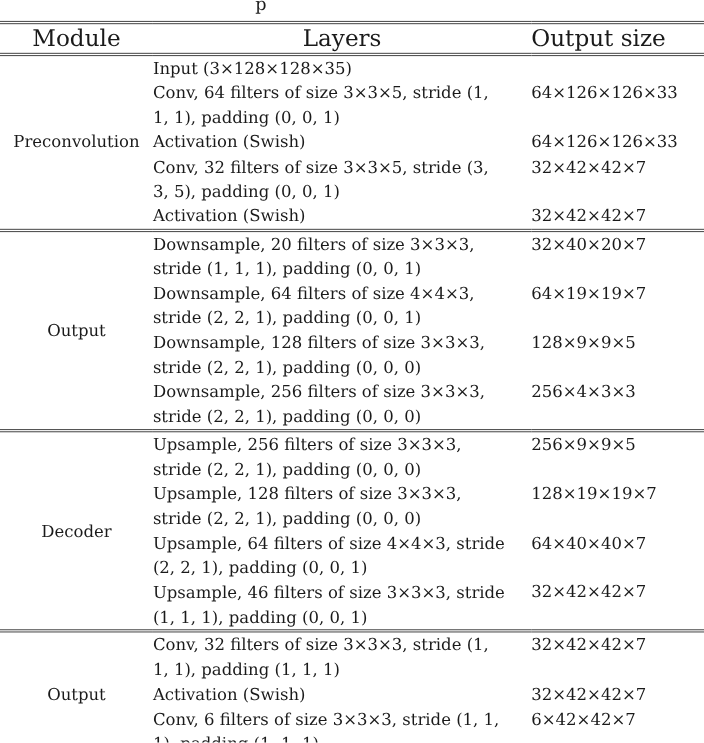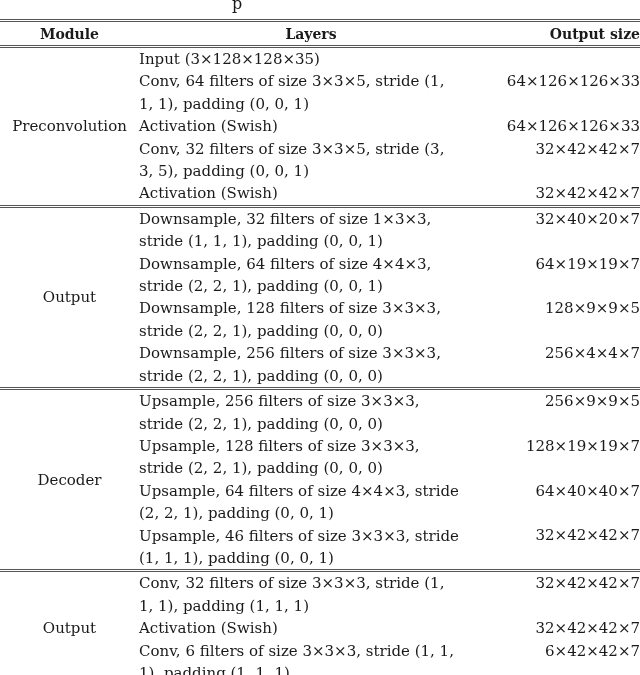--- a/index.html
+++ b/index.html
@@ -2,26 +2,26 @@
 <html><head>
 <meta charset="utf-8">
 <style>
   html, body { margin: 0; padding: 0; background: #ffffff; }
   body { width: 640px; height: 675px; overflow: hidden; position: relative;
          font-family: "DejaVu Serif", "Liberation Serif", serif; color: #1a1a1a; }
   .cut { position: absolute; top: -6px; left: 232px; font-size: 16px; }
   table { position: absolute; top: 19px; left: 0; width: 640px; border-collapse: collapse;
           font-size: 15px; }
   .rule-top { border-top: 3px double #555; }
-  thead th { font-weight: bold; padding: 1px 0 1px 0; height: 21px; font-size: 14px; }
+  thead th { font-weight: normal; padding: 1px 0 1px 0; height: 21px; font-size: 21px; }
   thead tr { border-bottom: 3px double #555; }
   td { padding: 0; line-height: 22.4px; vertical-align: middle; }
   .mod { width: 139px; text-align: center; }
   .lay { width: 344px; text-align: center; margin-top: 40px; }
-  .out { width: 157px; text-align: right; vertical-align: top; }
+  .out { width: 157px; text-align: left; vertical-align: top; }
   tbody.section { border-bottom: 3px double #555; }
   .lay div { text-align: left; }
 </style>
 </head>
 <body>
 
 <div class="cut">p</div>
 
 <table>
   <thead>
@@ -51,37 +51,37 @@
           <div style="height: 22.4px;">32×42×42×7</div>
           <div style="height: 22.4px;"></div>
           <div style="height: 22.4px;">32×42×42×7</div>
         </td>
       </tr>
     </tbody>
     <tbody class="section">
       <tr>
         <td class="mod">Output</td>
         <td class="lay">
-          <div>Downsample, 32 filters of size 1×3×3,</div>
+          <div>Downsample, 20 filters of size 3×3×3,</div>
           <div>stride (1, 1, 1), padding (0, 0, 1)</div>
           <div>Downsample, 64 filters of size 4×4×3,</div>
           <div>stride (2, 2, 1), padding (0, 0, 1)</div>
           <div>Downsample, 128 filters of size 3×3×3,</div>
           <div>stride (2, 2, 1), padding (0, 0, 0)</div>
           <div>Downsample, 256 filters of size 3×3×3,</div>
           <div>stride (2, 2, 1), padding (0, 0, 0)</div>
         </td>
         <td class="out">
           <div style="height: 22.4px;">32×40×20×7</div>
           <div style="height: 22.4px;"></div>
           <div style="height: 22.4px;">64×19×19×7</div>
           <div style="height: 22.4px;"></div>
           <div style="height: 22.4px;">128×9×9×5</div>
           <div style="height: 22.4px;"></div>
-          <div style="height: 22.4px;">256×4×4×7</div>
+          <div style="height: 22.4px;">256×4×3×3</div>
           <div style="height: 22.4px;"></div>
         </td>
       </tr>
     </tbody>
     <tbody class="section">
       <tr>
         <td class="mod">Decoder</td>
         <td class="lay">
           <div>Upsample, 256 filters of size 3×3×3,</div>
           <div>stride (2, 2, 1), padding (0, 0, 0)</div>

